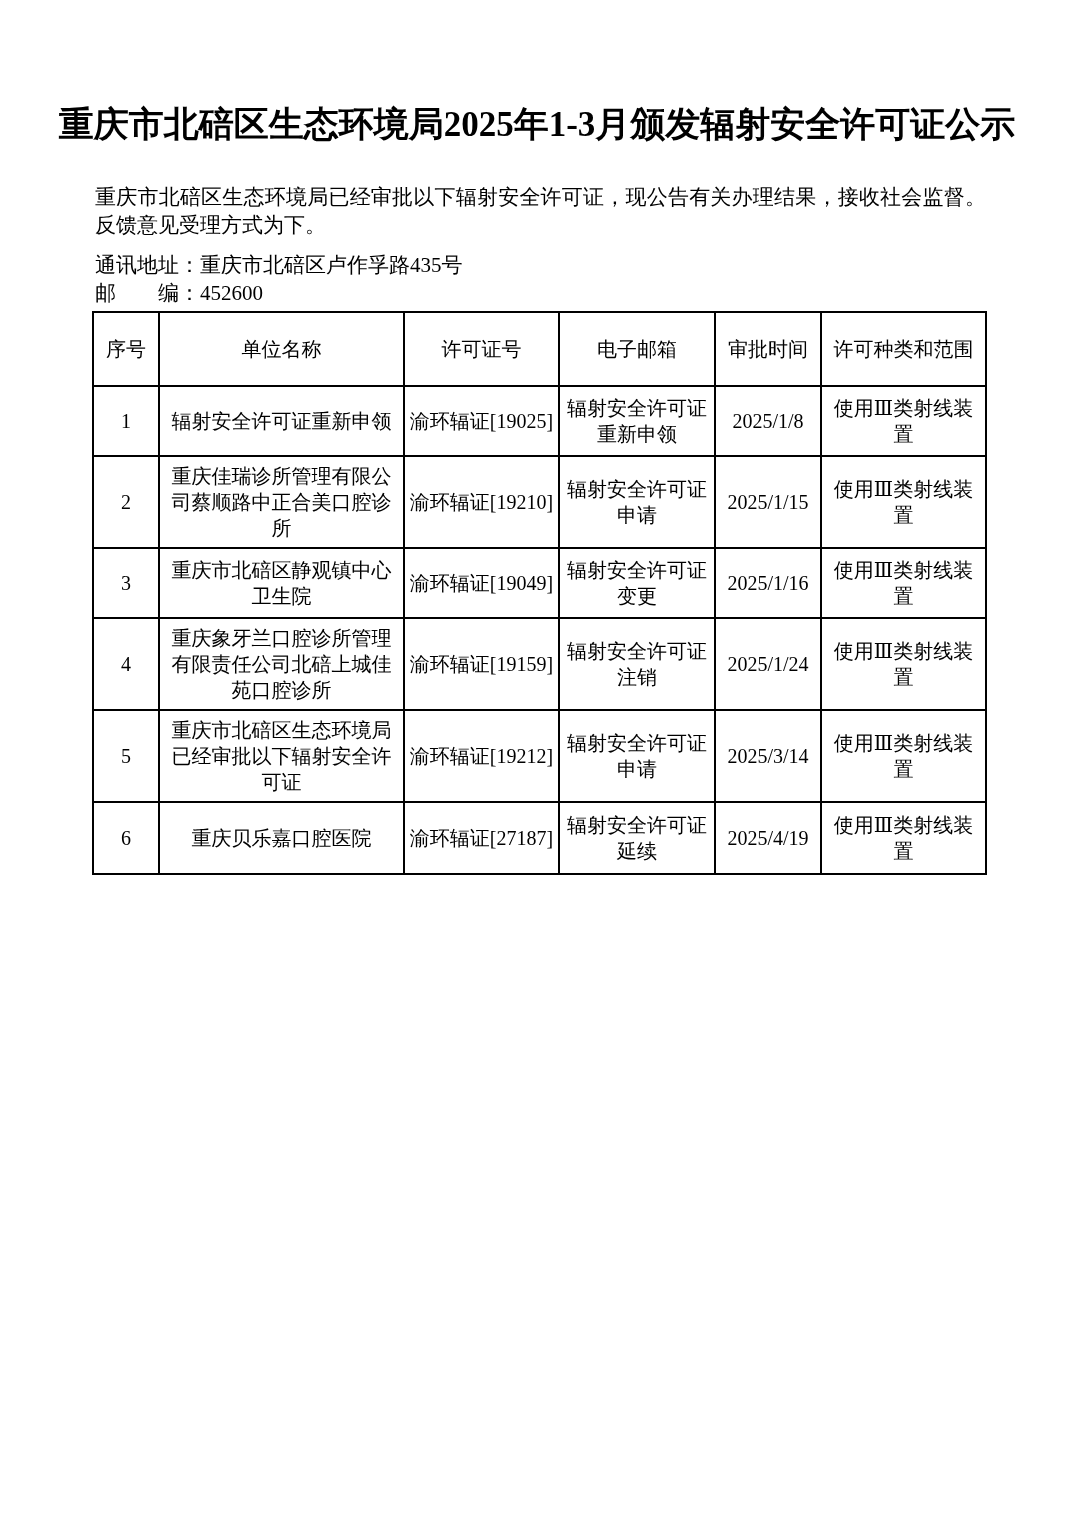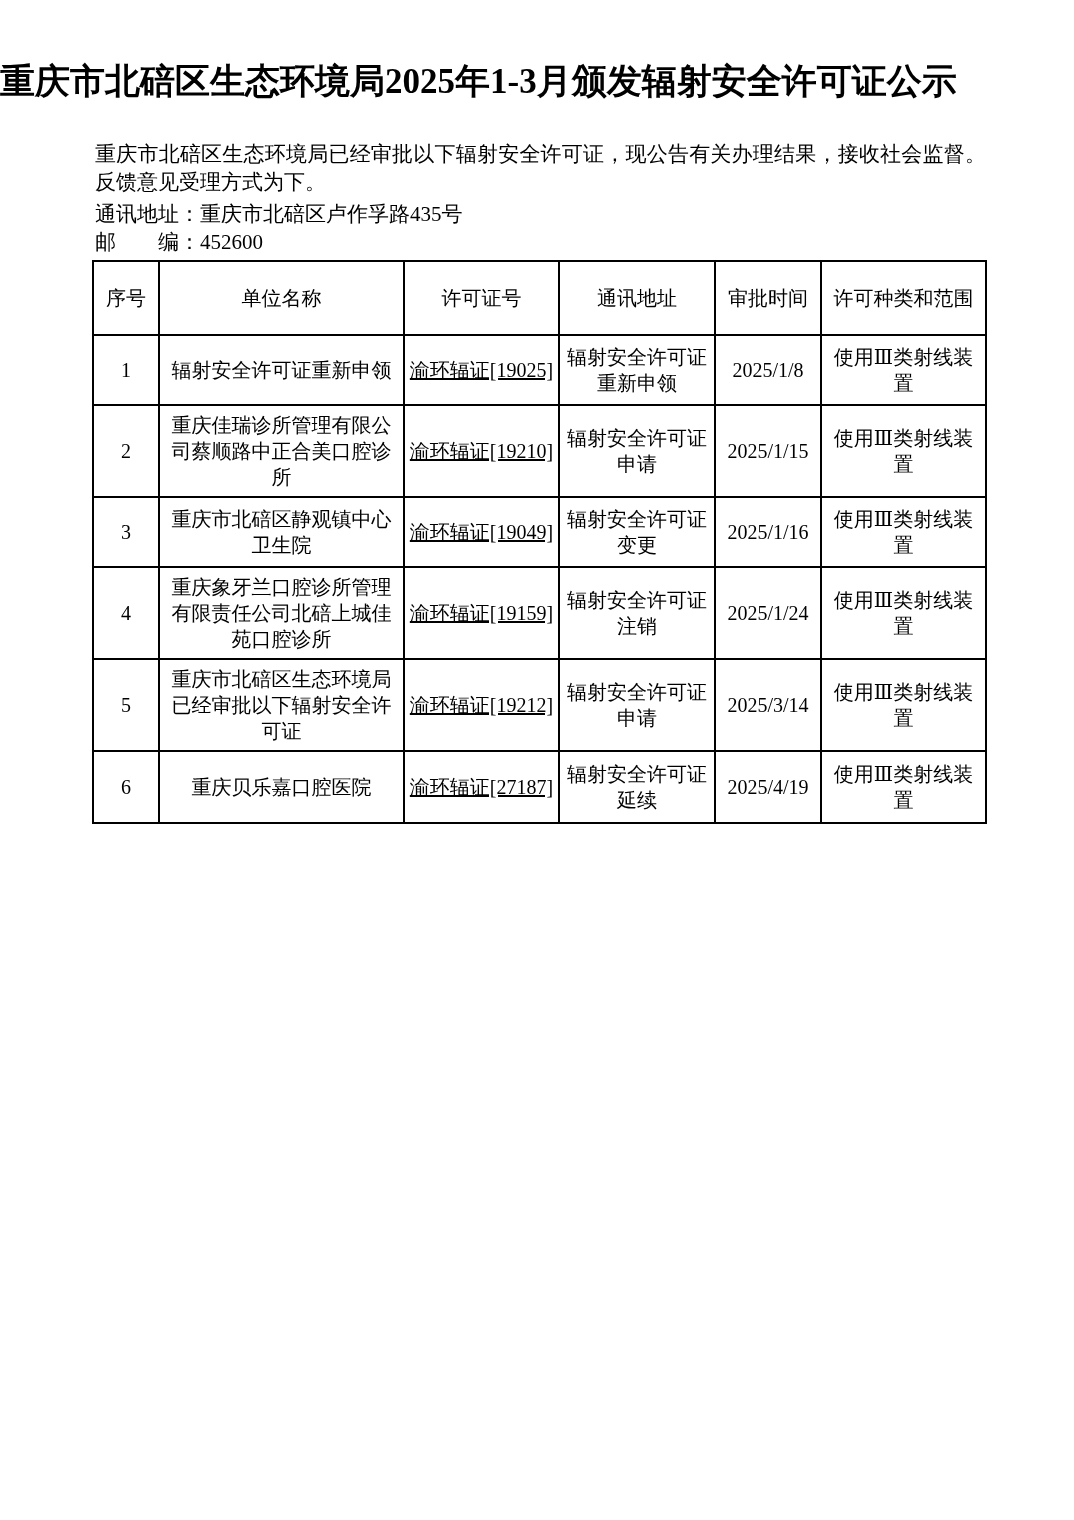--- a/index.html
+++ b/index.html
@@ -16,29 +16,29 @@
     font-family: "Liberation Serif", "DejaVu Serif", serif;
   }
   .page {
     position: relative;
     width: 1074px;
     height: 1520px;
     background: #ffffff;
   }
   .title {
     margin: 0;
-    padding-top: 60px;
-    text-align: left;
+    padding-top: 103px;
+    text-align: center;
     font-size: 35px;
     font-weight: bold;
     line-height: 44px;
     letter-spacing: 0px;
   }
   .intro {
-    margin: 36px 88px 4px 95px;
+    margin: 36px 88px 12px 95px;
     font-size: 21px;
     line-height: 28px;
     text-align: justify;
   }
   .contact {
     margin: 0 88px 0 95px;
     font-size: 21px;
     line-height: 28px;
   }
   .contact-line { white-space: pre; }
@@ -60,21 +60,21 @@
     padding: 6px 3px;
     word-break: break-all;
     overflow: hidden;
     margin-top: 12px;
   }
   td.c-name {
     text-align: left;
     padding-left: 5px;
     padding-right: 2px;
   }
-  td.c-lic { padding-left: 1px; padding-right: 1px; text-decoration: underline; }
+  td.c-lic { padding-left: 1px; padding-right: 1px; }
 </style>
 </head>
 <body>
 
 <div class="page">
 
   <h1 class="title">重庆市北碚区生态环境局2025年1-3月颁发辐射安全许可证公示</h1>
 
   <p class="intro">重庆市北碚区生态环境局已经审批以下辐射安全许可证，现公告有关办理结果，接收社会监督。反馈意见受理方式为下。</p>
 
@@ -90,21 +90,21 @@
       <col style="width:155px">
       <col style="width:156px">
       <col style="width:106px">
       <col style="width:165px">
     </colgroup>
     <thead>
       <tr style="height:74px">
         <th>序号</th>
         <th>单位名称</th>
         <th>许可证号</th>
-        <th>通讯地址</th>
+        <th>电子邮箱</th>
         <th>审批时间</th>
         <th>许可种类和范围</th>
       </tr>
     </thead>
     <tbody>
       <tr style="height:70px">
         <td class="c-idx">1</td>
         <td class="c-name">辐射安全许可证重新申领</td>
         <td class="c-lic">渝环辐证[19025]</td>
         <td class="c-type">辐射安全许可证重新申领</td>

